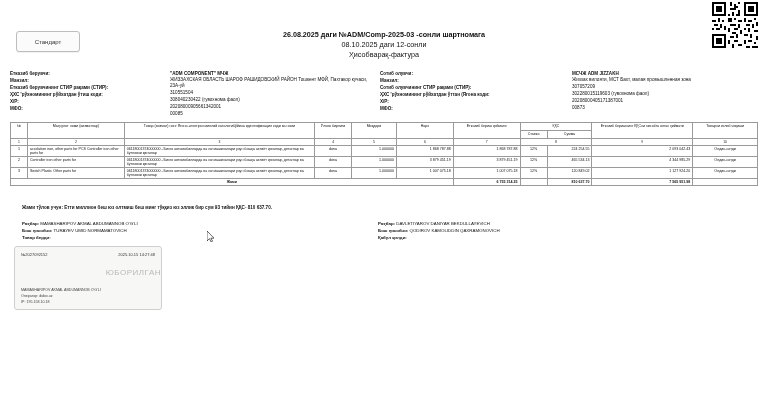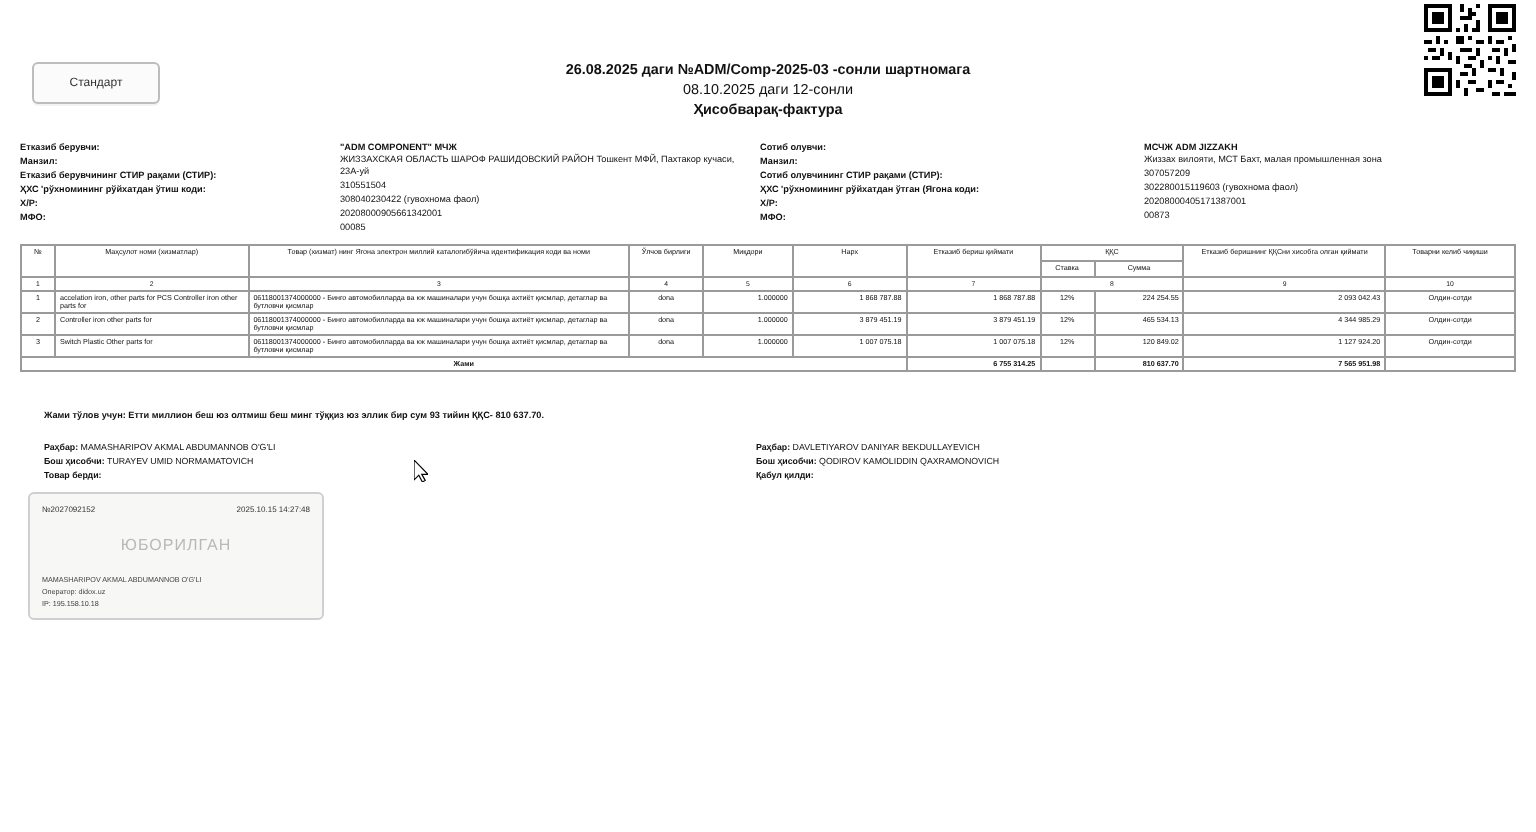--- a/index.html
+++ b/index.html
@@ -25,21 +25,21 @@
     border:1px solid #bdbdbd;border-radius:3px;background:#fbfbfb;
     font-size:6px;color:#333;display:flex;align-items:center;justify-content:center;
     box-shadow:0 1px 0 rgba(0,0,0,0.05);
   }
   
   .title{
     position:absolute;left:0;top:30px;width:768px;text-align:center;
     font-size:7.2px;color:#111;line-height:10px;font-weight:bold;
   }
   .title .l2{font-weight:normal;}
-  .title .l3{font-weight:bold;}
+  .title .l3{font-weight:normal;}
   
   .parties{position:absolute;left:10px;top:70px;width:748px;height:48px;font-size:4.6px;color:#111;}
   .col-l{position:absolute;left:0;top:0;width:150px;}
   .col-m{position:absolute;left:160px;top:0;width:200px;}
   .col-r{position:absolute;left:370px;top:0;width:190px;}
   .col-rr{position:absolute;left:562px;top:0;width:190px;}
   .ln{line-height:7px;white-space:nowrap;}
   .b{font-weight:bold;}
   
   table.inv{
@@ -65,21 +65,21 @@
   .sig2{position:absolute;left:378px;top:220px;font-size:4.4px;color:#111;line-height:7px;}
   .sig .lab,.sig2 .lab{font-weight:bold;}
   
   .stamp{
     position:absolute;left:14px;top:246px;width:146px;height:62px;
     border:1px solid #cfcfcf;border-radius:3px;background:#f7f7f5;
     font-size:3.8px;color:#3a3a3a;
   }
   .stamp .sid{position:absolute;left:6px;top:5px;font-size:4px;color:#333;}
   .stamp .big{
-    position:absolute;left:0;top:21px;width:146px;text-align:center;
+    position:absolute;left:0;top:21px;width:146px;text-align:right;
     font-size:8px;color:#b9b9b9;letter-spacing:0.5px;
   }
   .stamp .who{position:absolute;left:6px;top:40px;font-size:3.6px;color:#444;line-height:6px;}
   
   .cursor{position:absolute;left:207px;top:228px;width:7px;height:11px;}
 </style>
 </head>
 <body>
 
 <div class="page">

